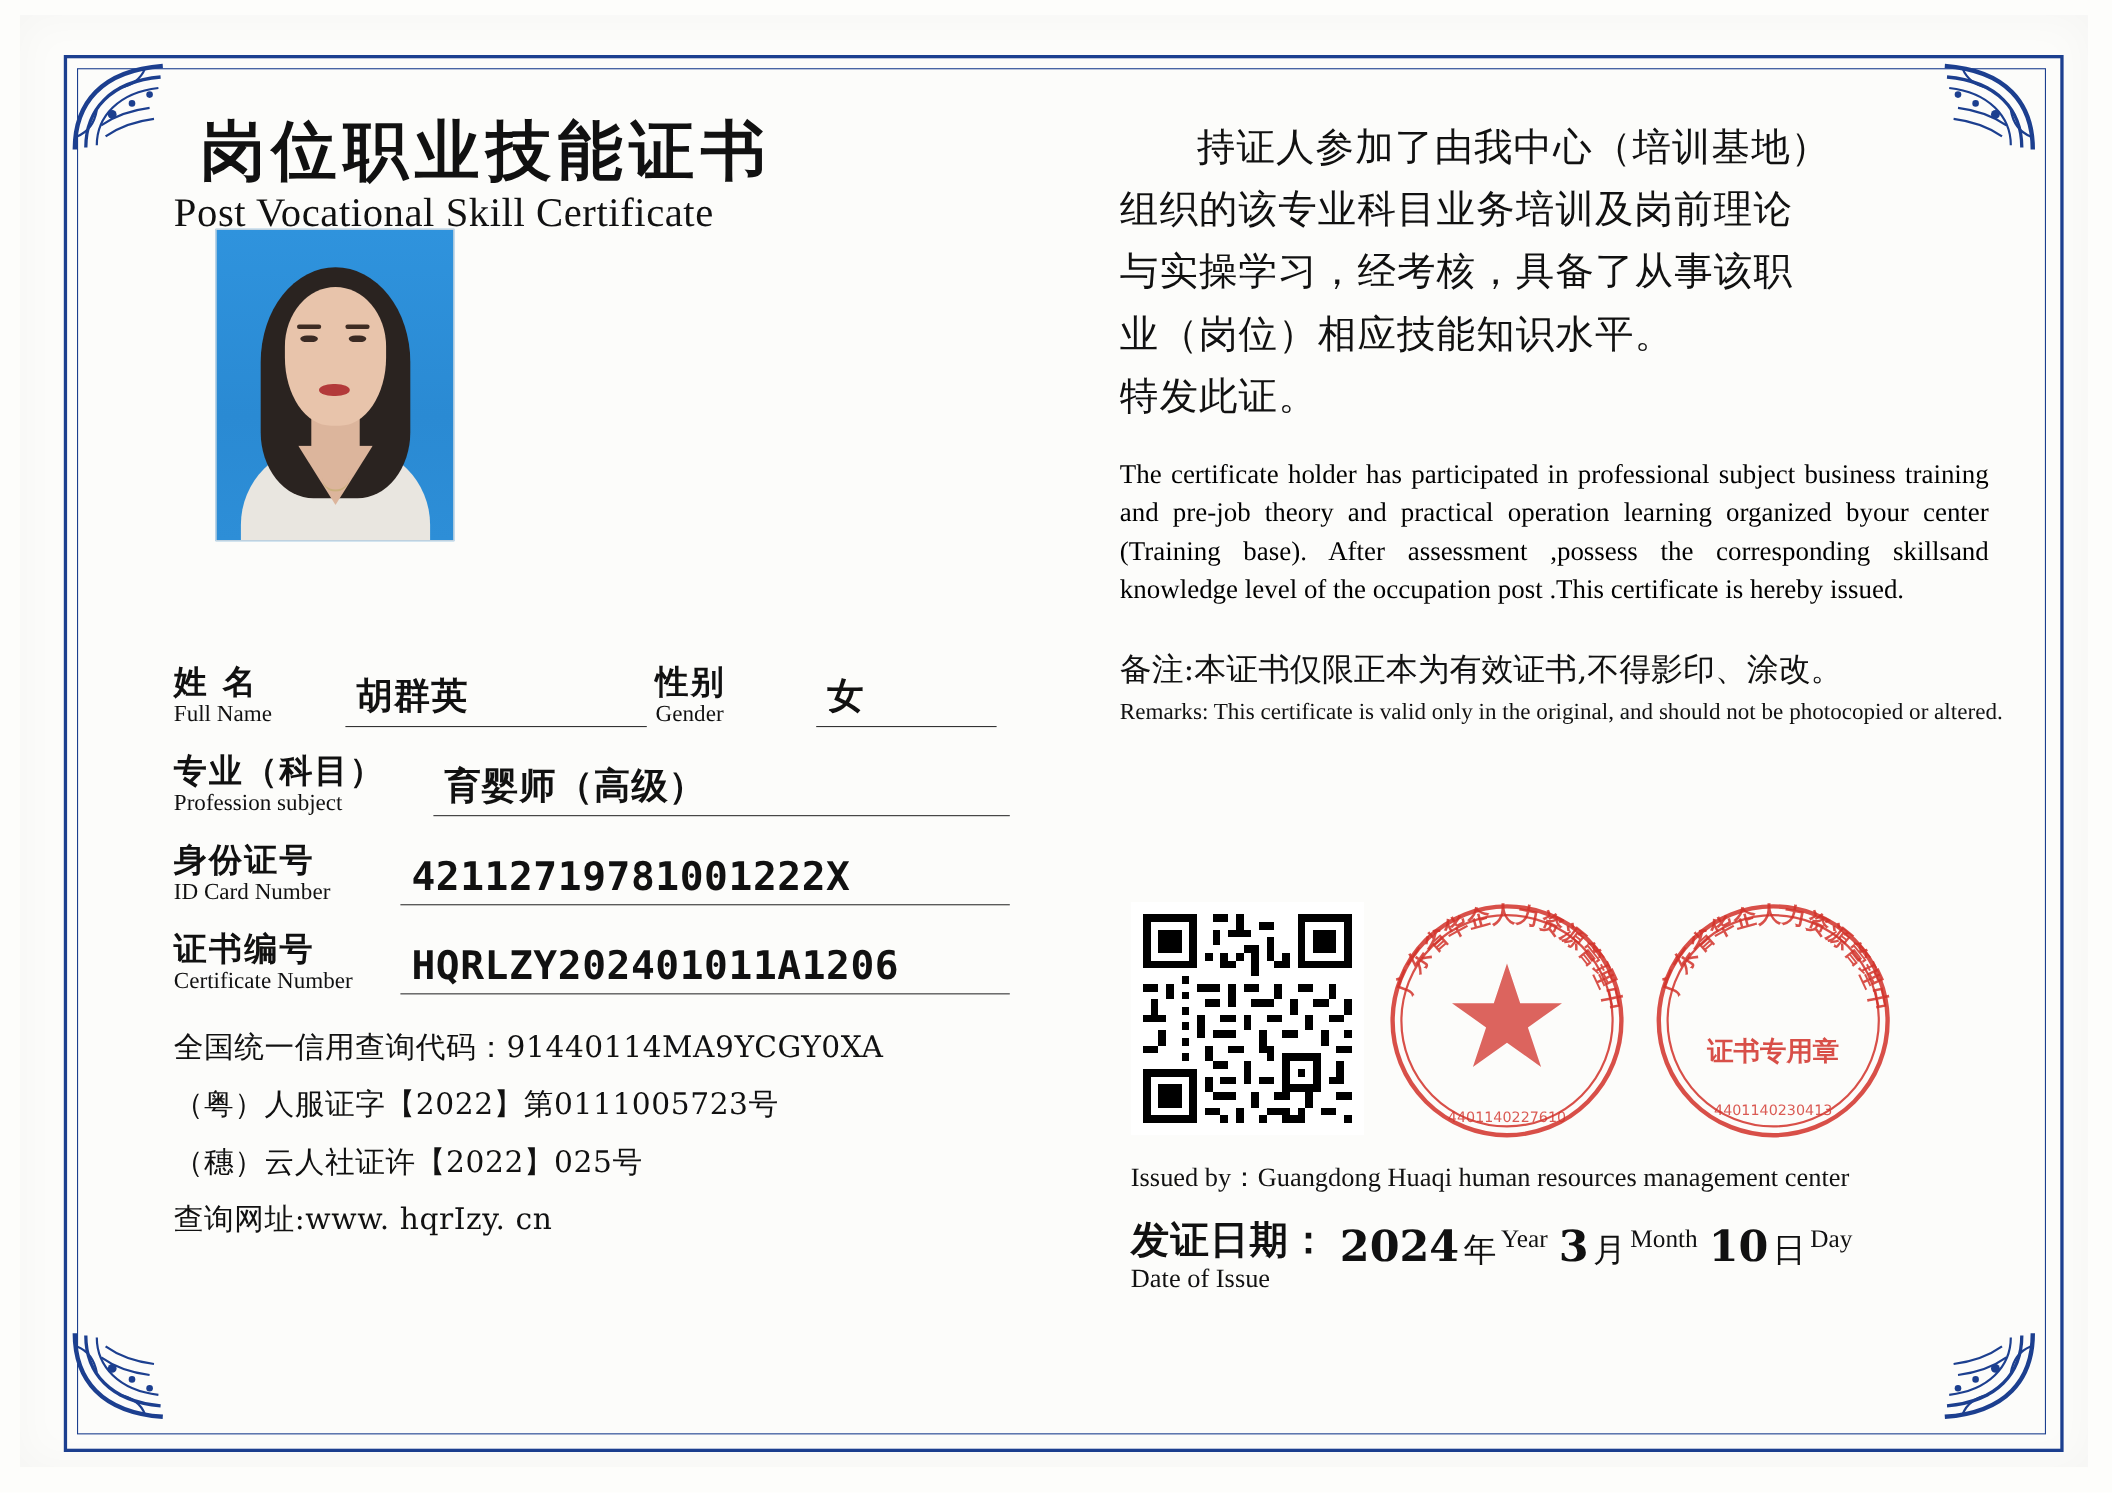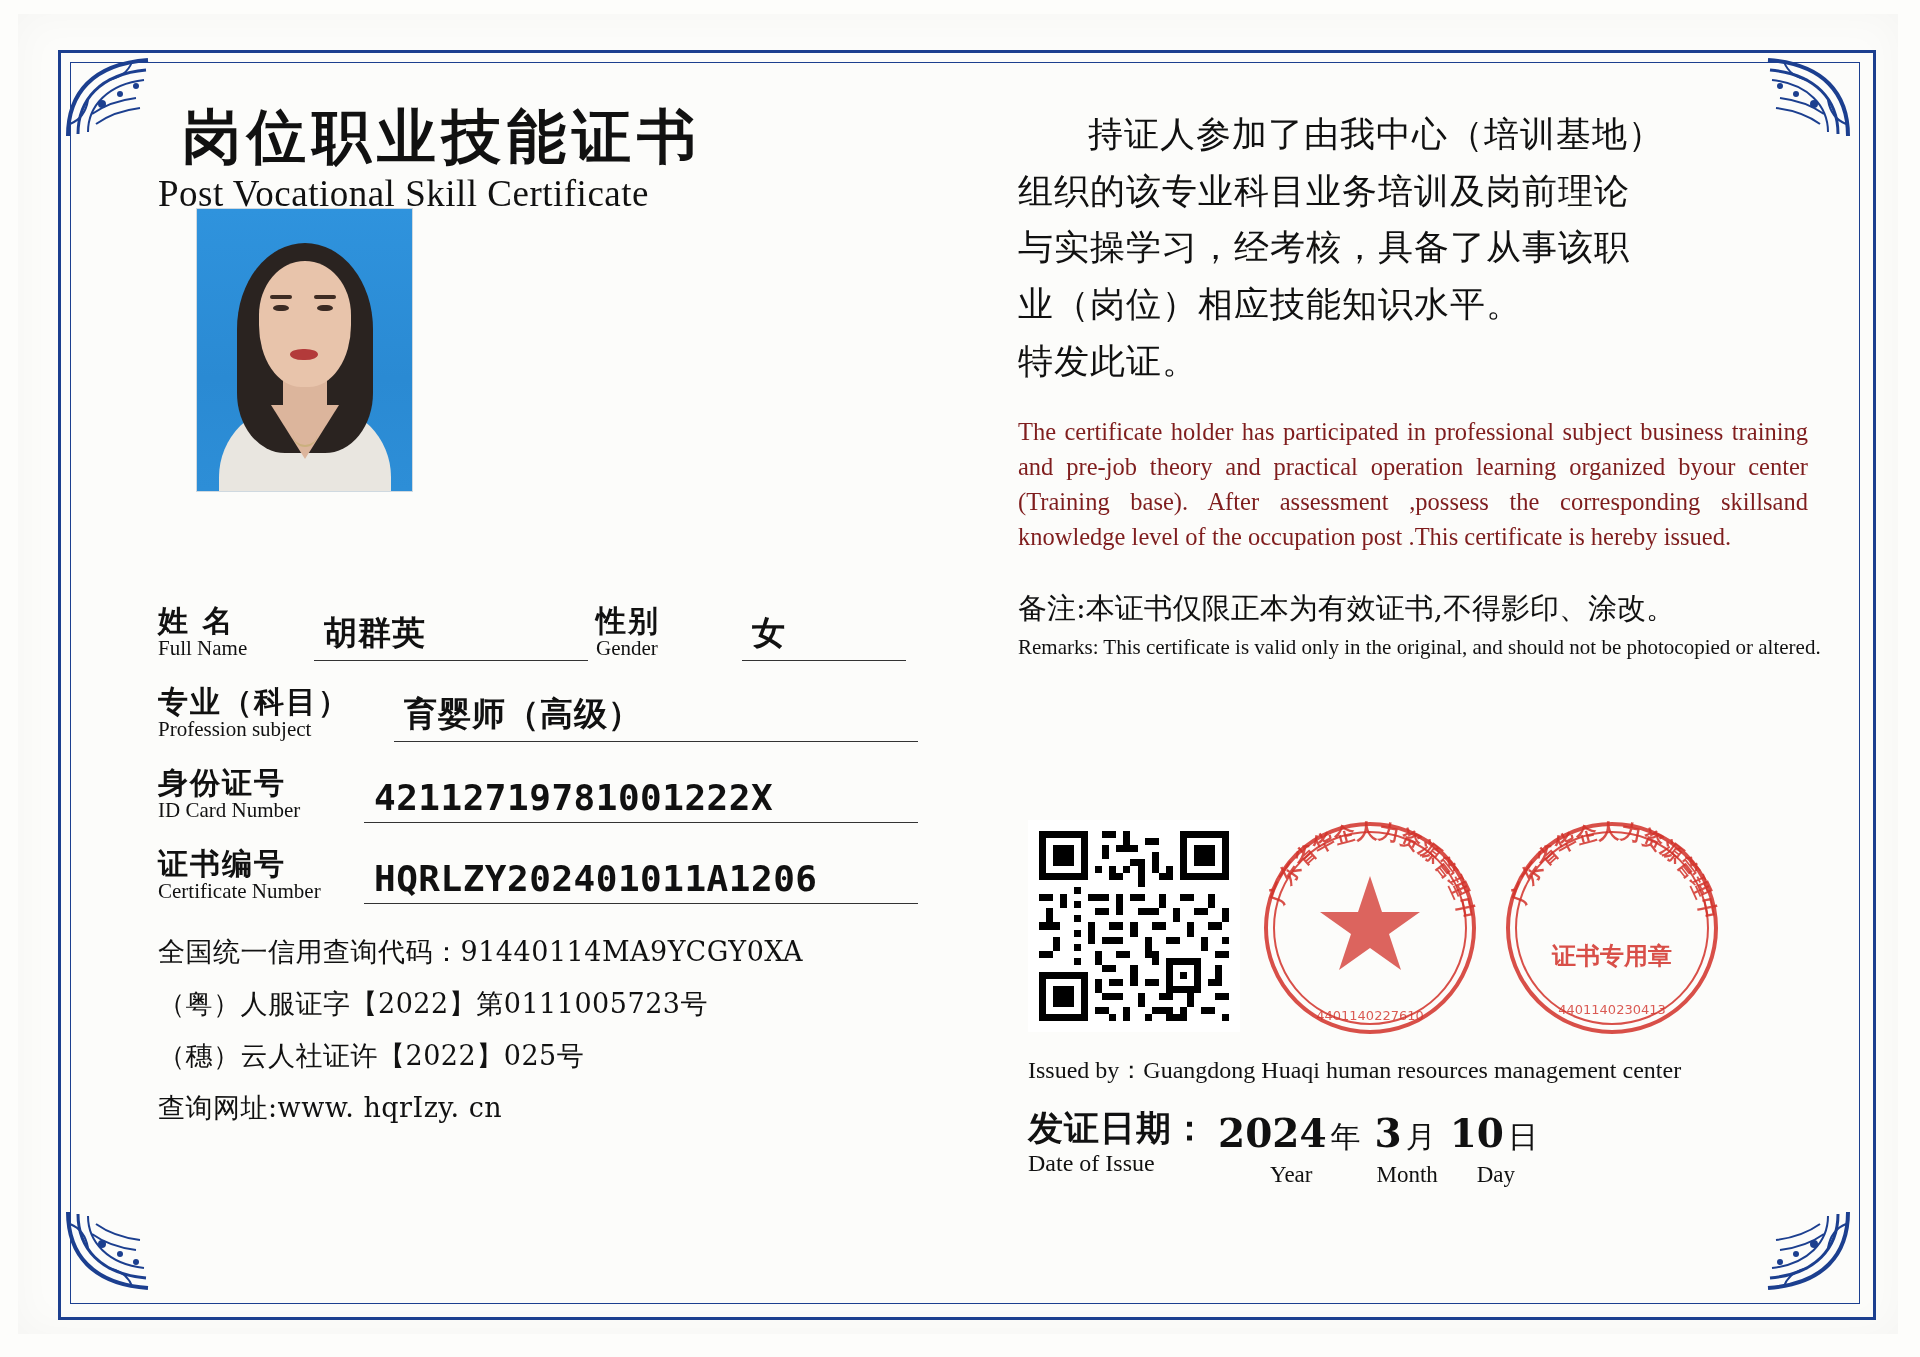--- a/index.html
+++ b/index.html
@@ -274,21 +274,21 @@
     font-size: 35px;
     line-height: 1.62;
     color: #111;
     letter-spacing: 1px;
   }
   .para-cn .indent { display: inline-block; width: 70px; }
   .para-en {
     font-family: "Liberation Serif", serif;
     font-size: 24.5px;
     line-height: 1.42;
-    color: #7f1d1d;
+    color: #000000;
     margin-top: 26px;
     text-align: justify;
     width: 790px;
   }
   .remark-cn {
     font-family: "DejaVu Serif", serif;
     font-size: 29px;
     color: #111;
     margin-top: 34px;
     white-space: nowrap;
@@ -394,21 +394,21 @@
     display: inline-block;
     margin: 0 4px;
   }
   .date-en-unit {
     font-family: "Liberation Serif", serif;
     font-size: 23px;
     color: #111;
     display: block;
     margin-top: 4px;
   }
-  .dgrp { display: flex; flex-direction: column; align-items: center; margin-left: 10px;}
+  .dgrp { display: flex; flex-direction: row; margin-left: 10px;}
   .dgrp .top { white-space: nowrap; }
 </style>
 </head>
 <body>
 
 <div class="page">
   <div class="paper">
 
     <div class="frame-outer"></div>
     <div class="frame-inner"></div>

